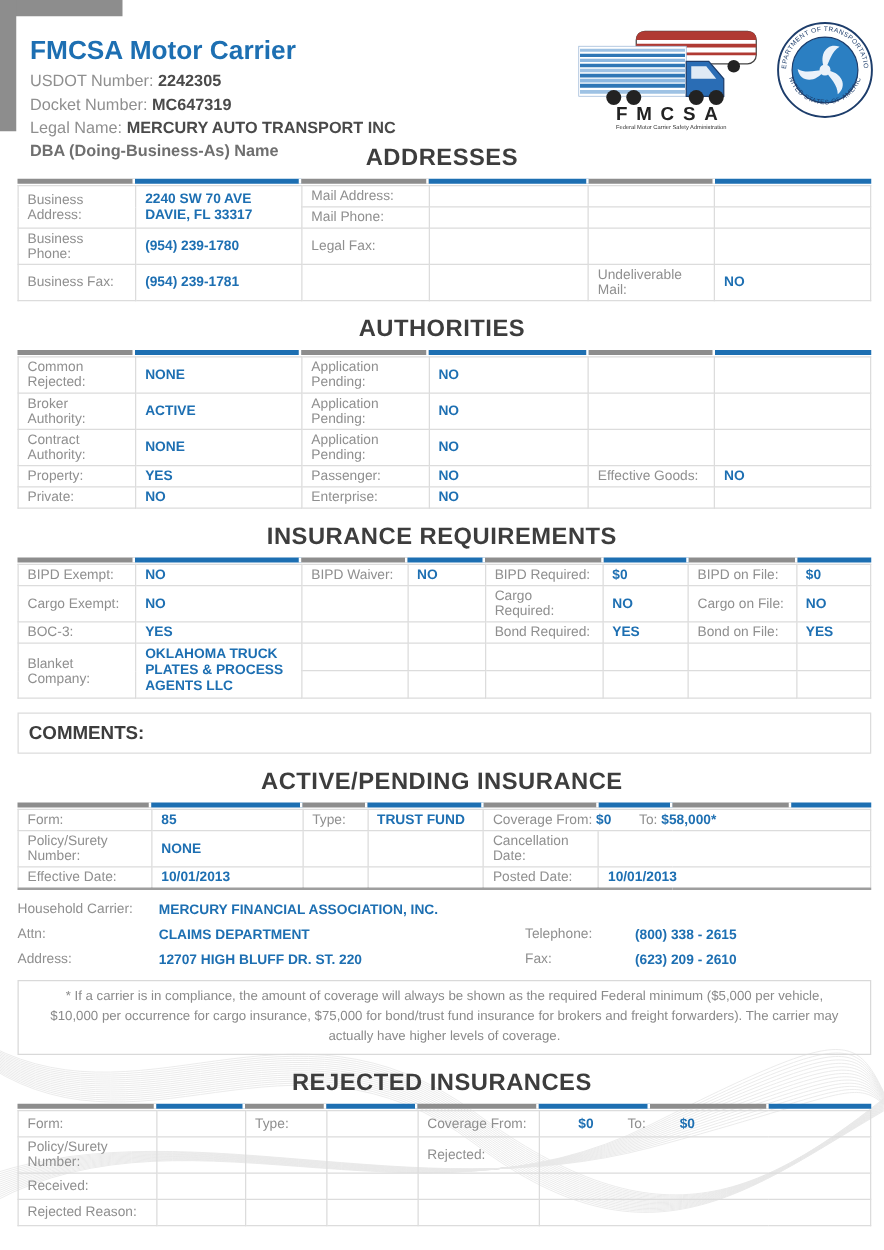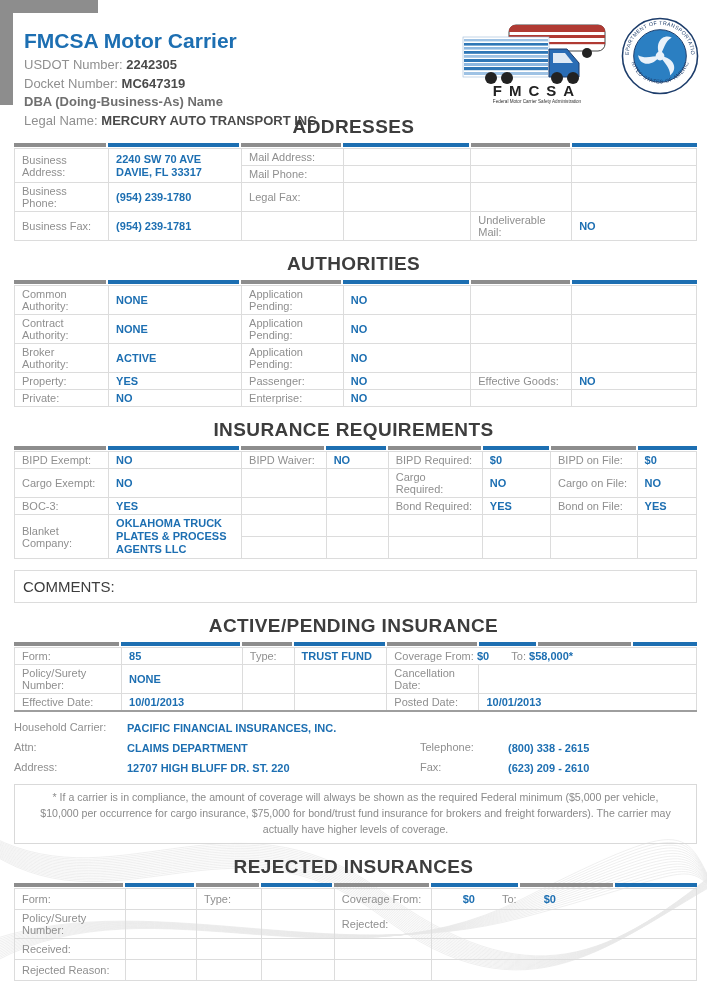--- a/index.html
+++ b/index.html
@@ -31,21 +31,21 @@
   .tbl td{border:1px solid var(--bd);padding:2px 7px;font-size:11px;height:17px;
           overflow:hidden;vertical-align:middle}
   .lbl{color:var(--lblgray)}
   .val{color:var(--accent);font-weight:bold}
   .two-line span{display:block;line-height:13px}
   .inline span{display:inline-block}
   .gap{width:16px} .gap2{width:24px}
   .wrapv{line-height:13px;white-space:normal}
   .tbl-active{border-bottom:2px solid #9e9e9e}
   .comments{border:1px solid var(--bd);margin-top:11px;padding:7px 8px;font-size:15px;
-            font-weight:normal;color:var(--titledark)}
+            font-weight:bold;color:var(--titledark)}
   .carrier{display:grid;grid-template-columns:113px 293px 88px auto;margin-top:9px;
            font-size:11px;row-gap:6px;align-items:start}
   .carrier .c-lbl{color:var(--lblgray)}
   .carrier .c-val{color:var(--accent);font-weight:bold;line-height:14px}
   .span3{grid-column:2/5}
   .footnote{border:1px solid #d9d9d9;margin-top:9px;padding:5px 20px;font-size:10.6px;
             color:#8a8a8a;text-align:center;line-height:1.5}
   .rej td{height:21px}
 </style>
 </head>
@@ -86,22 +86,22 @@
 
 <div class="page">
   <div class="corner-h"></div>
   <div class="corner-v"></div>
 
   <header>
     <div>
       <div class="h-title">FMCSA Motor Carrier</div>
       <div class="h-line"><span>USDOT Number:</span> <b>2242305</b></div>
       <div class="h-line"><span>Docket Number:</span> <b>MC647319</b></div>
+      <div class="h-line"><span>Legal Name:</span> <b>MERCURY AUTO TRANSPORT INC</b></div>
       <div class="h-line dba">DBA (Doing-Business-As) Name</div>
-      <div class="h-line"><span>Legal Name:</span> <b>MERCURY AUTO TRANSPORT INC</b></div>
     </div>
     <div class="logos">
       <svg width="152" height="88" viewBox="0 0 152 88">
         <g>
           <rect x="48" y="8" width="96" height="26" rx="7" fill="#fff" stroke="#444" stroke-width="1"></rect>
           <path d="M48,15 h96 v-2 a7,7 0 0 0 -7,-5 h-82 a7,7 0 0 0 -7,5 z" fill="#b03a33"></path>
           <rect x="48" y="18" width="96" height="3" fill="#b03a33"></rect>
           <rect x="48" y="25" width="96" height="2.2" fill="#b03a33"></rect>
           <circle cx="66" cy="36" r="5" fill="#222"></circle>
             <circle cx="126" cy="36" r="5" fill="#222"></circle>
@@ -221,38 +221,38 @@
       <colgroup>
           <col style="width:13.8%">
           <col style="width:19.5%">
           <col style="width:14.9%">
           <col style="width:18.7%">
           <col style="width:14.8%">
           <col style="width:18.3%">
         </colgroup>
       <tbody>
           <tr>
-            <td class="lbl">Common Authority:</td>
+            <td class="lbl">Common Rejected:</td>
             <td class="val">NONE</td>
             <td class="lbl">Application Pending:</td>
             <td class="val">NO</td>
             <td class="lbl"></td>
             <td class="val"></td>
           </tr>
       <tr>
+            <td class="lbl">Broker Authority:</td>
+            <td class="val">ACTIVE</td>
+            <td class="lbl">Application Pending:</td>
+            <td class="val">NO</td>
+            <td class="lbl"></td>
+            <td class="val"></td>
+          </tr>
+      <tr>
             <td class="lbl">Contract Authority:</td>
             <td class="val">NONE</td>
-            <td class="lbl">Application Pending:</td>
-            <td class="val">NO</td>
-            <td class="lbl"></td>
-            <td class="val"></td>
-          </tr>
-      <tr>
-            <td class="lbl">Broker Authority:</td>
-            <td class="val">ACTIVE</td>
             <td class="lbl">Application Pending:</td>
             <td class="val">NO</td>
             <td class="lbl"></td>
             <td class="val"></td>
           </tr>
       <tr>
             <td class="lbl">Property:</td>
             <td class="val">YES</td>
             <td class="lbl">Passenger:</td>
             <td class="val">NO</td>
@@ -402,21 +402,21 @@
         <td></td>
             <td></td>
         <td class="lbl">Posted Date:</td>
         <td colspan="3" class="val">10/01/2013</td>
       </tr>
     </tbody>
       </table>
 
     <div class="carrier">
       <div class="c-lbl">Household Carrier:</div>
-      <div class="c-val span3">PACIFIC FINANCIAL INSURANCES, INC.</div>
+      <div class="c-val span3">MERCURY FINANCIAL ASSOCIATION, INC.</div>
       <div class="c-lbl">Attn:</div>
       <div class="c-val">CLAIMS DEPARTMENT</div>
       <div class="c-lbl">Telephone:</div>
       <div class="c-val">(800) 338 - 2615</div>
       <div class="c-lbl">Address:</div>
       <div class="c-val">
           <span style="display:block">12707 HIGH BLUFF DR. ST. 220</span>
         </div>
       <div class="c-lbl">Fax:</div>
       <div class="c-val">(623) 209 - 2610</div>

